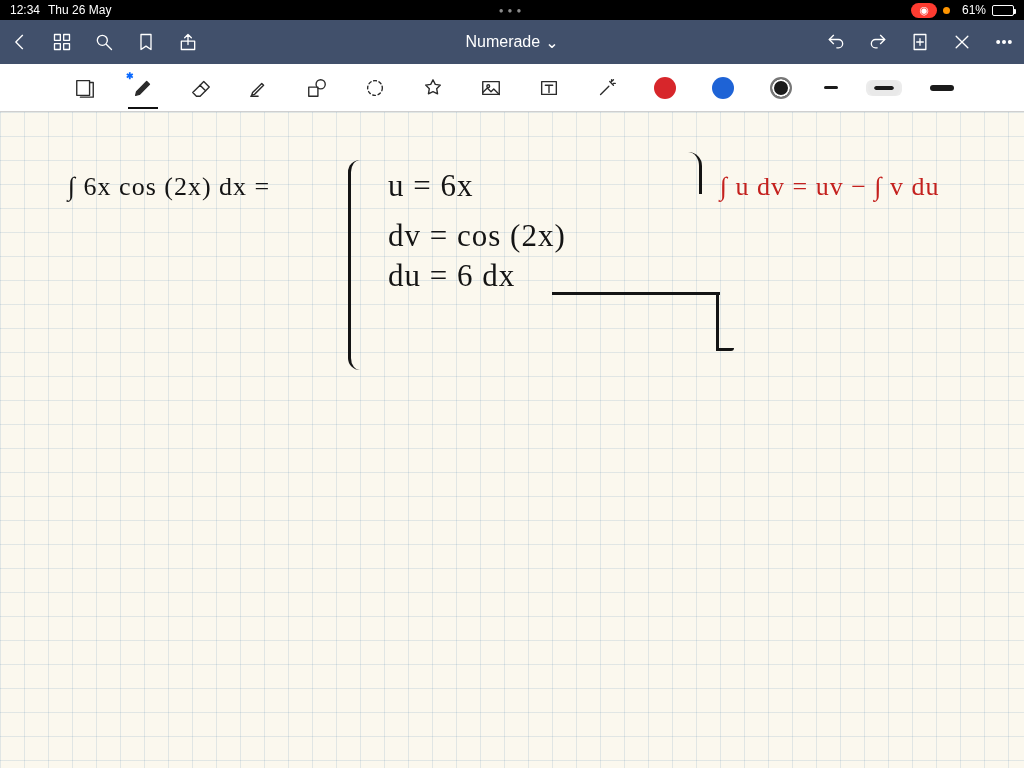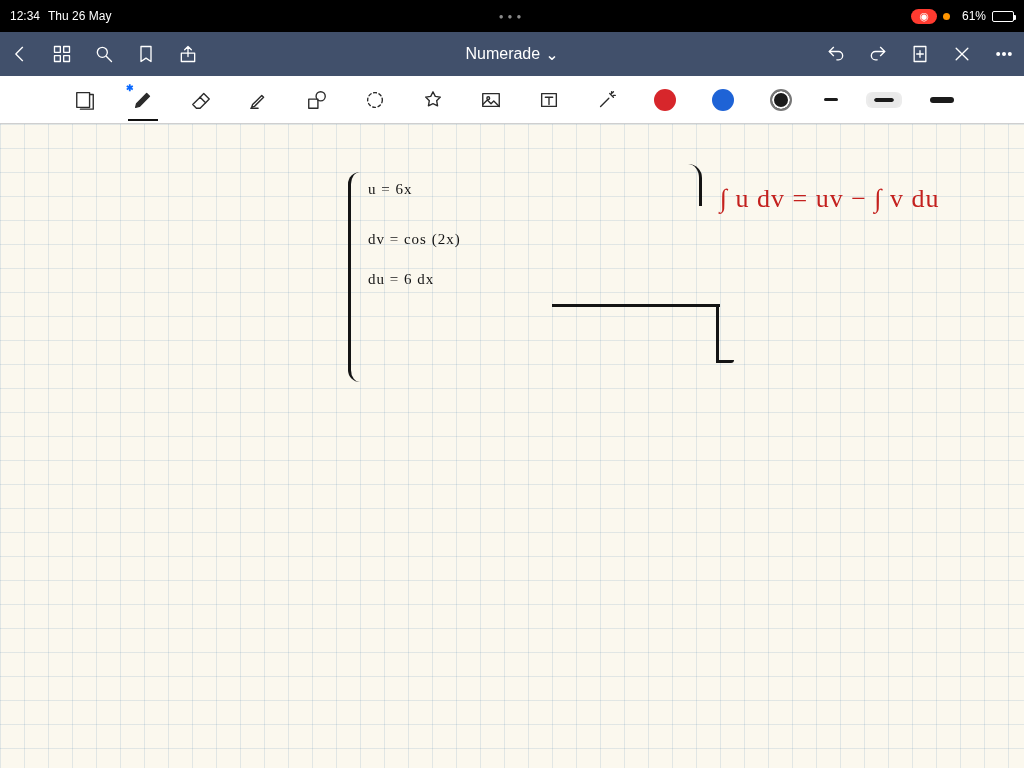--- a/index.html
+++ b/index.html
@@ -1,20 +1,20 @@
 <!DOCTYPE html>
 <html><head>
 <meta charset="utf-8">
 <style>
   * { margin:0; padding:0; box-sizing:border-box; }
   html, body { width:1024px; height:768px; overflow:hidden;
     font-family:-apple-system,Helvetica,Arial,sans-serif; background:#000; }
 
   
-  .statusbar { height:32px; background:#000; color:#fff; display:flex;
+  .statusbar { height:20px; background:#000; color:#fff; display:flex;
     align-items:center; justify-content:space-between; font-size:12px;
     padding:0 10px; position:relative; }
   .statusbar .left { display:flex; gap:8px; }
   .statusbar .center { position:absolute; left:50%; transform:translateX(-50%);
     color:#8a8a8a; letter-spacing:4px; font-size:8px; }
   .statusbar .right { display:flex; align-items:center; gap:6px; }
   .rec-pill { background:#ff3b30; border-radius:10px; padding:1px 8px;
     display:flex; align-items:center; gap:4px; font-size:11px; }
   .dot-orange { width:7px;height:7px;border-radius:50%;background:#ff9500; } 
   .batt { width:22px;height:11px;border:1px solid #fff;border-radius:2px;
@@ -66,21 +66,21 @@
     background-size:24px 24px; }
   .ink { position:absolute; font-family:"Segoe Script","Comic Sans MS",
     "Bradley Hand",cursive; color:#141414; }
   .ink.red { color:#c4211e; }
   .bracket { position:absolute; border-left:3px solid #141414;
     border-radius:12px 0 0 12px; }
   .hook { position:absolute; border:3px solid #141414; border-left:none;
     border-bottom:none; border-radius:0 14px 0 0; }
   .under { position:absolute; height:3px; background:#141414; }
   .hw { font-size:26px; letter-spacing:1px; line-height:1; white-space:nowrap; }
-  .hw.sm { font-size:15px; }
+  .hw.sm { font-size:31px;margin-left:20px; }
 </style>
 </head>
 <body>
 
 <div class="statusbar">
   <div class="left">
     <span>12:34</span>
     <span>Thu 26 May</span>
   </div>
   <div class="center">●●●</div>
@@ -252,20 +252,21 @@
       <span class="stroke md"></span>
     </span>
   <span class="strokewrap">
       <span class="stroke lg"></span>
     </span>
 </div>
 
 <div class="canvas">
   <div class="grid"></div>
 
+  <div class="ink hw" style="left:68px;top:62px">∫ 6x cos (2x) dx  =</div>
 
   <div class="bracket" style="left:348px;top:48px;width:14px;height:210px"></div>
 
   <div class="ink hw sm" style="left:368px;top:58px">u = 6x</div>
   <div class="ink hw sm" style="left:368px;top:108px">dv = cos (2x)</div>
   <div class="ink hw sm" style="left:368px;top:148px">du = 6 dx</div>
 
   <div class="hook" style="left:552px;top:40px;width:150px;height:42px;border-top:none;border-right:3px solid #141414;border-radius:0 14px 0 0"></div>
   <div class="under" style="left:552px;top:180px;width:168px"></div>
   <div style="position:absolute;left:716px;top:180px;width:3px;height:58px;background:#141414"></div>

